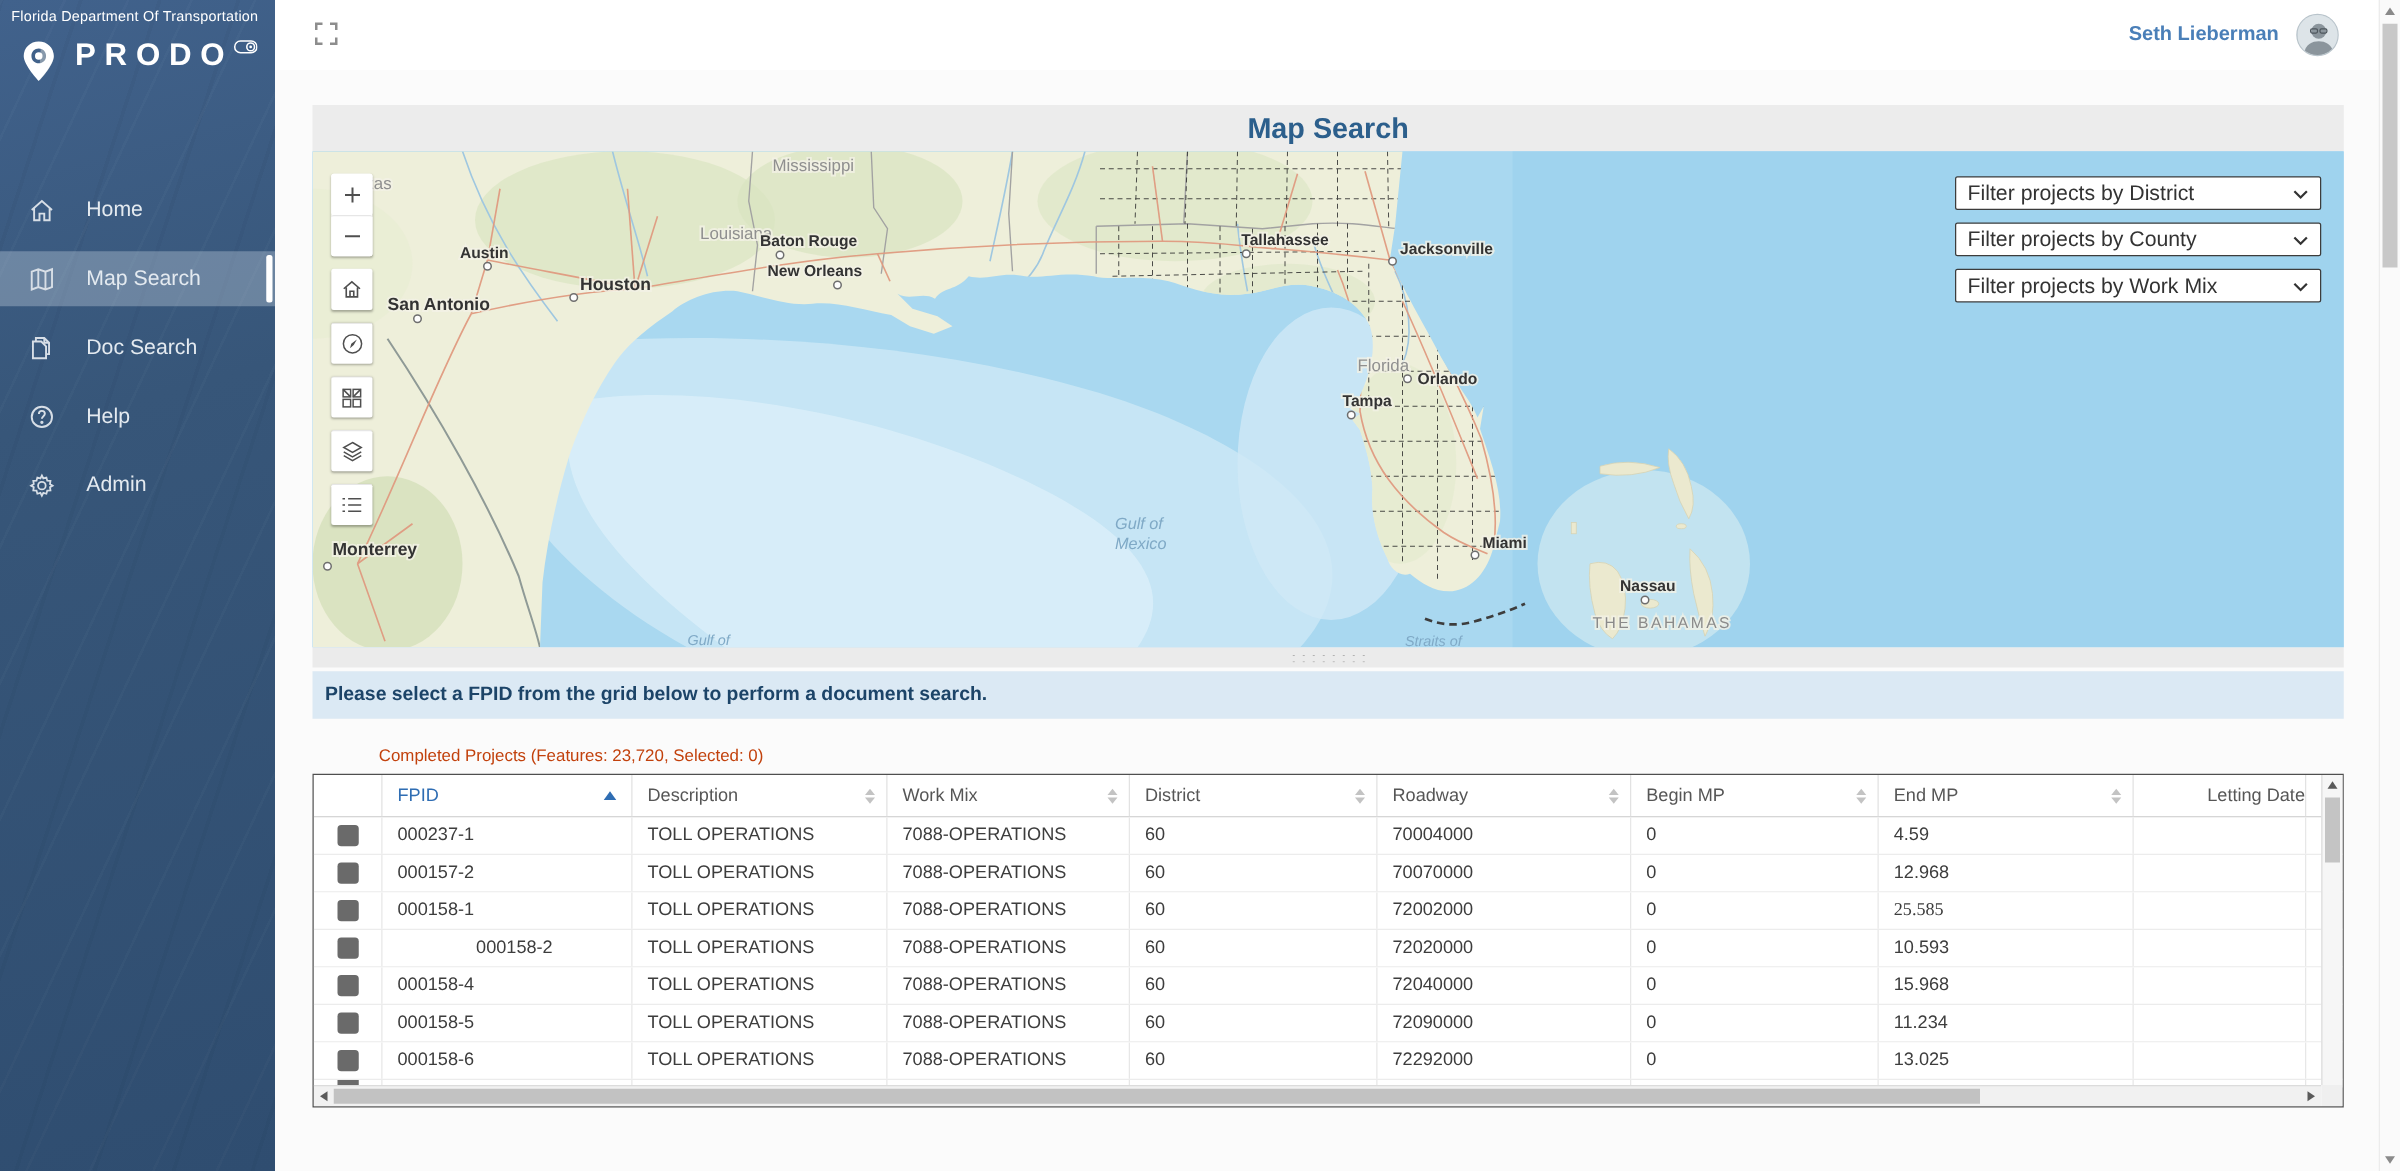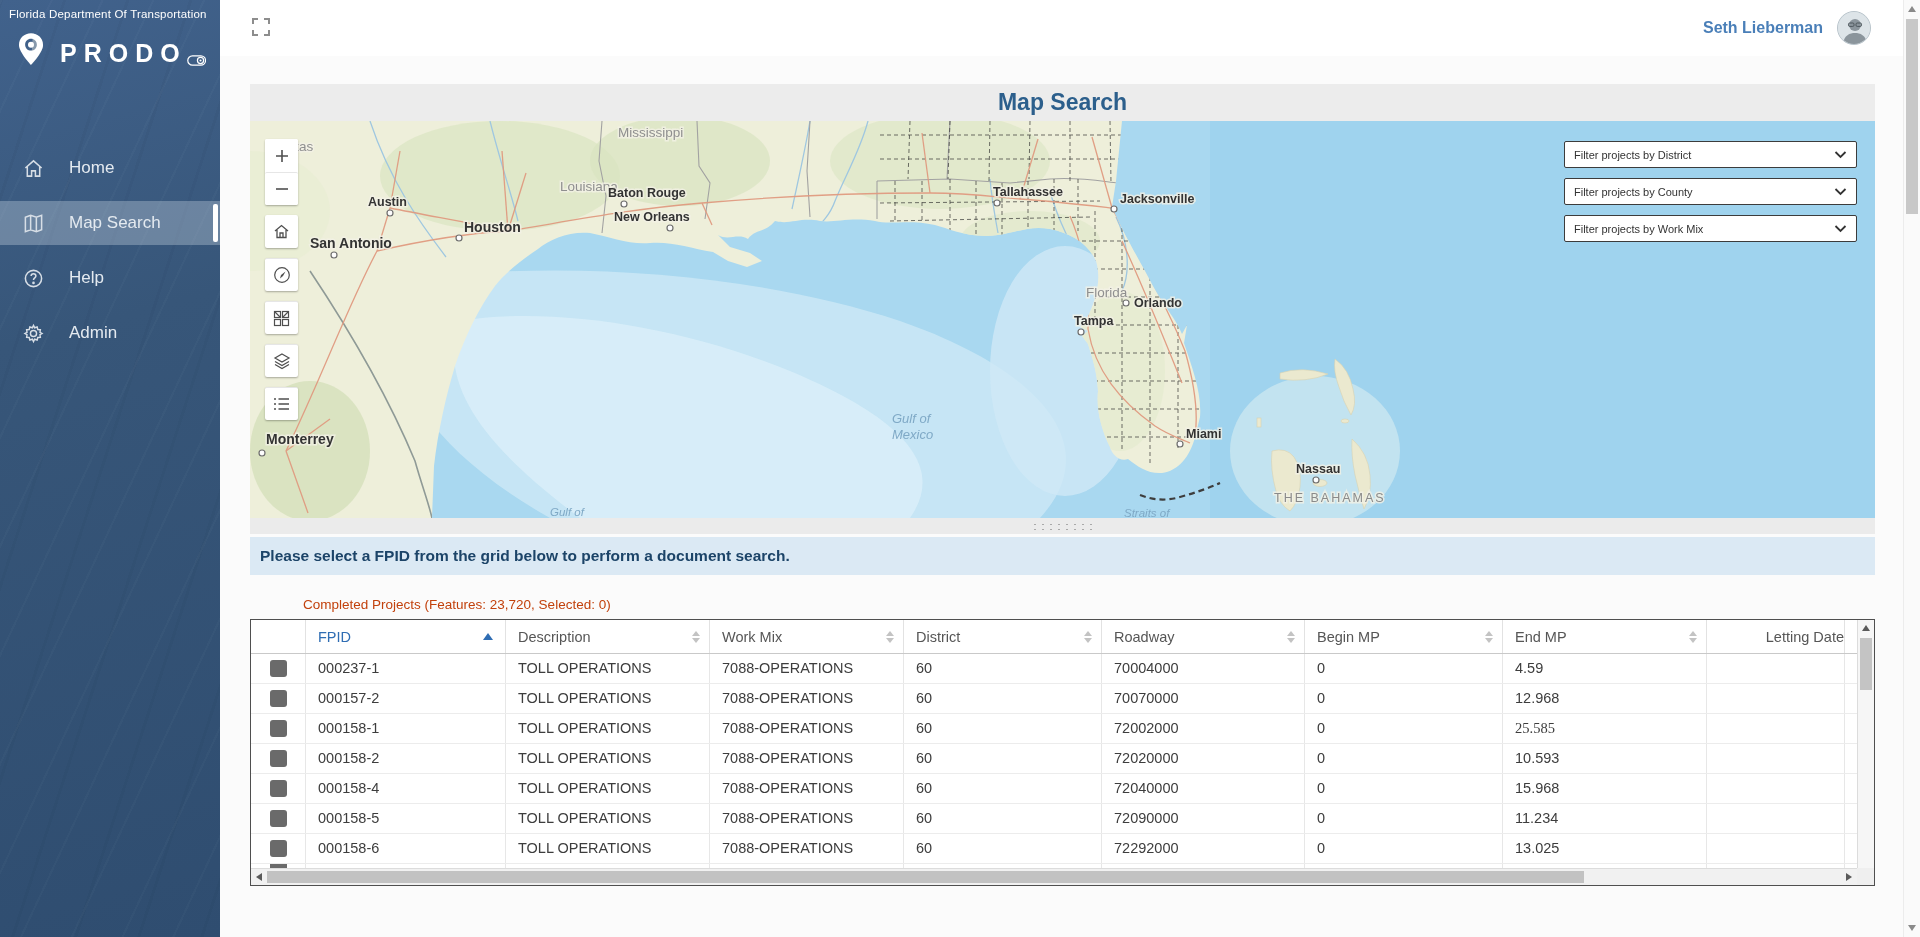--- a/index.html
+++ b/index.html
@@ -7,21 +7,21 @@
   body { font-family:"Liberation Sans",sans-serif; background:#fbfbfb; position:relative; }
 
   
   .sidebar { position:absolute; left:0; top:0; width:220px; height:937px;
     background:linear-gradient(165deg,#41628c 0%,#375679 35%,#2f4d70 100%); color:#fff; z-index:5; }
   .sidebar::after { content:""; position:absolute; inset:0; pointer-events:none; opacity:.45;
     background:
       repeating-linear-gradient(115deg, rgba(255,255,255,.05) 0 2px, transparent 2px 46px),
       repeating-linear-gradient(108deg, rgba(0,0,0,.06) 0 3px, transparent 3px 60px); }
   .org-label { font-size:11.5px; font-weight:500; letter-spacing:.2px; padding:8px 9px 0 9px; white-space:nowrap; position:relative; z-index:2;}
-  .logo-row { display:flex; align-items:flex-end; padding:10px 14px 0 12px; position:relative; z-index:2;}
+  .logo-row { display:flex; align-items:flex-start; padding:10px 14px 0 12px; position:relative; z-index:2;}
   .logo-pin { width:38px; height:38px; flex:0 0 auto; }
   .app-name { font-size:25px; font-weight:600; letter-spacing:7px; margin-left:10px; }
   .vis-toggle { margin-left:auto; cursor:pointer; }
   .nav { margin-top:78px; position:relative; z-index:2; }
   .nav-item { display:flex; align-items:center; height:44px; padding-left:23px; cursor:pointer;
     color:#e4eaf0; font-size:17px; margin-bottom:11px; position:relative; }
   .nav-item svg { width:21px; height:21px; margin-right:25px; flex:0 0 auto; }
   .nav-item.active { background:rgba(205,217,228,.34); }
   .nav-item.active::after { content:""; position:absolute; right:2px; top:3px; bottom:3px; width:5px; background:#fff; border-radius:2px; }
 
@@ -42,21 +42,21 @@
   
   .map-wrap { position:relative; height:397px; background:#a9d8f0; overflow:hidden; }
   .map-wrap svg.basemap { position:absolute; inset:0; }
   .map-controls { position:absolute; left:15px; top:18px; width:33px; z-index:3; }
   .ctl-group { background:#fff; box-shadow:0 1px 2px rgba(0,0,0,.3); border-radius:2px; margin-bottom:10px; }
   .ctl-btn { width:33px; height:33px; display:flex; align-items:center; justify-content:center; cursor:pointer; background:#fff; border-radius:2px;}
   .ctl-btn + .ctl-btn { border-top:1px solid #e6e6e6; }
   .ctl-single { box-shadow:0 1px 2px rgba(0,0,0,.3); margin-bottom:10px; }
   .map-filters { position:absolute; right:18px; top:20px; z-index:3; }
   .map-select { width:293px; height:27px; background:#fff; border:1px solid #3c3c3c; border-radius:2px;
-    display:flex; align-items:center; padding:0 9px; font-size:11px; color:#333; margin-bottom:10px; cursor:pointer;}
+    display:flex; align-items:center; padding:0 9px; font-size:17px; color:#333; margin-bottom:10px; cursor:pointer;}
   .map-select .chev { margin-left:auto; }
   .search-row { display:flex; justify-content:flex-end; }
   .search-box { display:flex; width:238px; height:27px; background:#fff; border:1px solid #e3e3e3; }
   .search-box input { flex:1; border:none; outline:none; font-size:15px; padding:0 10px; color:#444;
     font-family:"Liberation Sans",sans-serif; }
   .search-box input::placeholder { color:#bfbfbf; }
   .search-divider { width:2px; background:#1a1a1a; }
   .search-btn { width:29px; display:flex; align-items:center; justify-content:center; background:#fff; cursor:pointer; border:none;}
 
   .map-label { font-weight:700; font-size:12.5px; fill:#333; paint-order:stroke; stroke:#f3f1e6; stroke-width:3px; stroke-opacity:.8;}
@@ -131,20 +131,27 @@
         <svg viewBox="0 0 22 22" fill="none" stroke="#d7dee6" stroke-width="1.6">
           <path d="M2.5 10.5 L11 3 L19.5 10.5 M4.5 9 V19 H9 V13.5 H13 V19 H17.5 V9"></path>
         </svg>
         <span>Home</span>
       </div>
       <div class="nav-item active">
         <svg viewBox="0 0 22 22" fill="none" stroke="#d7dee6" stroke-width="1.6">
           <path d="M2.5 4.5 L8 2.5 L14 4.5 L19.5 2.5 V17.5 L14 19.5 L8 17.5 L2.5 19.5 Z M8 2.5 V17.5 M14 4.5 V19.5"></path>
         </svg>
         <span>Map Search</span>
+      </div>
+      <div class="nav-item">
+        <svg viewBox="0 0 22 22" fill="none" stroke="#d7dee6" stroke-width="1.6">
+          <path d="M6 5 V2.5 H13 L17 6.5 V16 H14.5 M13 2.5 V6.5 H17"></path>
+          <path d="M3.5 5.5 H10.5 L14.5 9.5 V19.5 H3.5 Z"></path>
+        </svg>
+        <span>Doc Search</span>
       </div>
       <div class="nav-item">
         <svg viewBox="0 0 22 22" fill="none" stroke="#d7dee6" stroke-width="1.6">
           <circle cx="11" cy="11" r="8.5"></circle>
           <path d="M8.5 8.5 C8.5 7 9.6 6 11 6 C12.4 6 13.5 7 13.5 8.4 C13.5 10.4 11 10.4 11 12.6"></path>
           <circle cx="11" cy="15.6" r=".6" fill="#d7dee6"></circle>
         </svg>
         <span>Help</span>
       </div>
       <div class="nav-item">
@@ -515,21 +522,21 @@
           <div class="td" style="width: 198px;">60</div>
           <div class="td" style="width: 203px;">72002000</div>
           <div class="td" style="width: 198px;">0</div>
           <div class="td" style="width: 204px; font-family: Liberation Serif, serif;">25.585</div>
           <div class="td" style="width: 138px;"></div>
         </div>
         <div class="row">
           <div class="cb-cell" style="width: 55px;">
             <div class="row-cb"></div>
           </div>
-          <div class="td" style="width: 200px;">000158-2</div>
+          <div class="td" style="width: 200px; text-align: center;">000158-2</div>
           <div class="td" style="width: 204px;">TOLL OPERATIONS</div>
           <div class="td" style="width: 194px;">7088-OPERATIONS</div>
           <div class="td" style="width: 198px;">60</div>
           <div class="td" style="width: 203px;">72020000</div>
           <div class="td" style="width: 198px;">0</div>
           <div class="td" style="width: 204px;">10.593</div>
           <div class="td" style="width: 138px;"></div>
         </div>
         <div class="row">
           <div class="cb-cell" style="width: 55px;">

